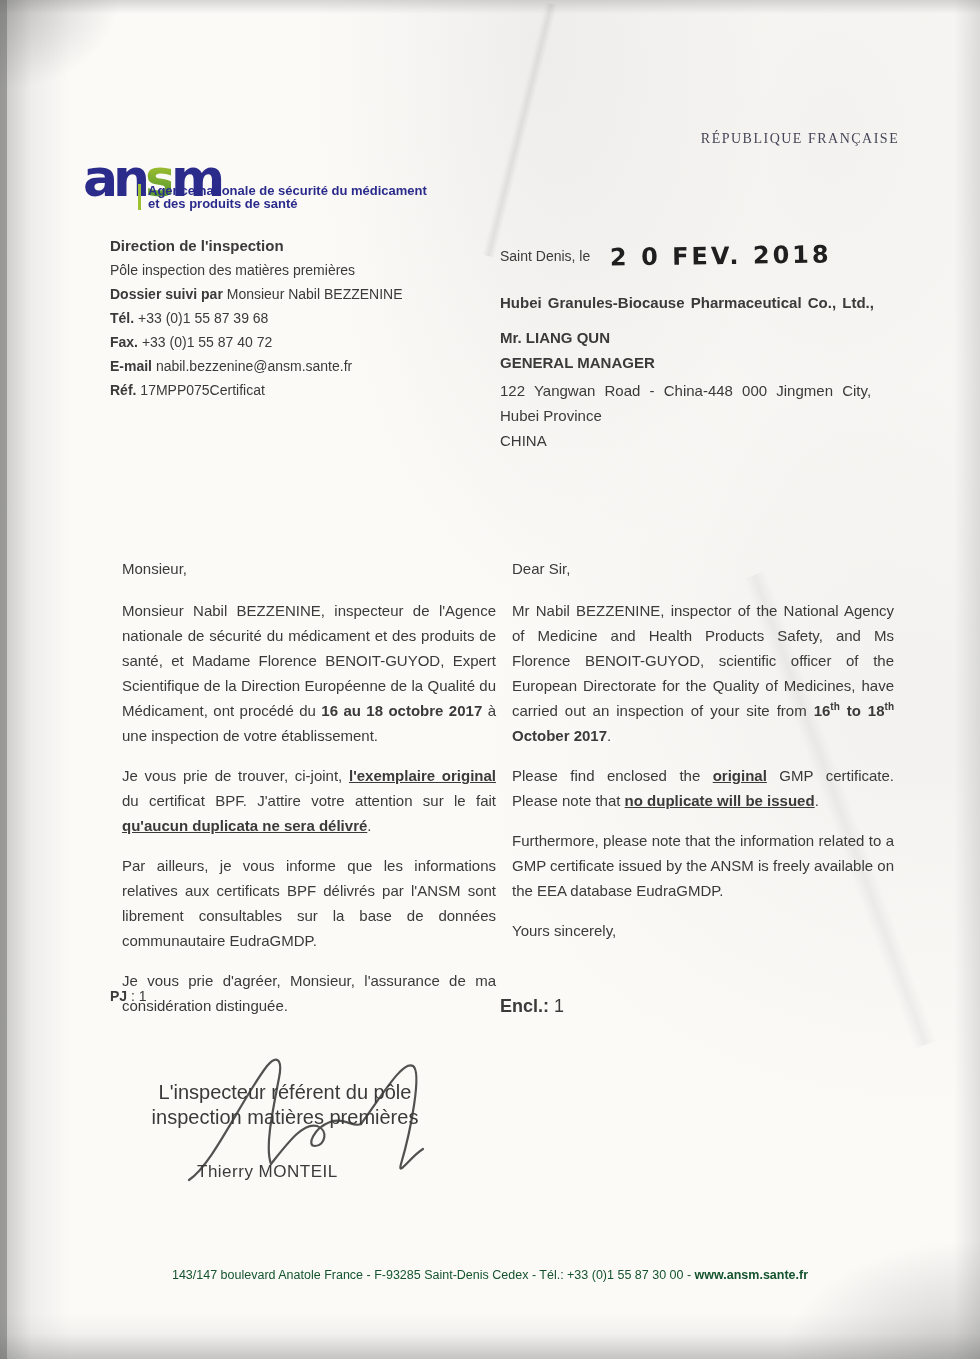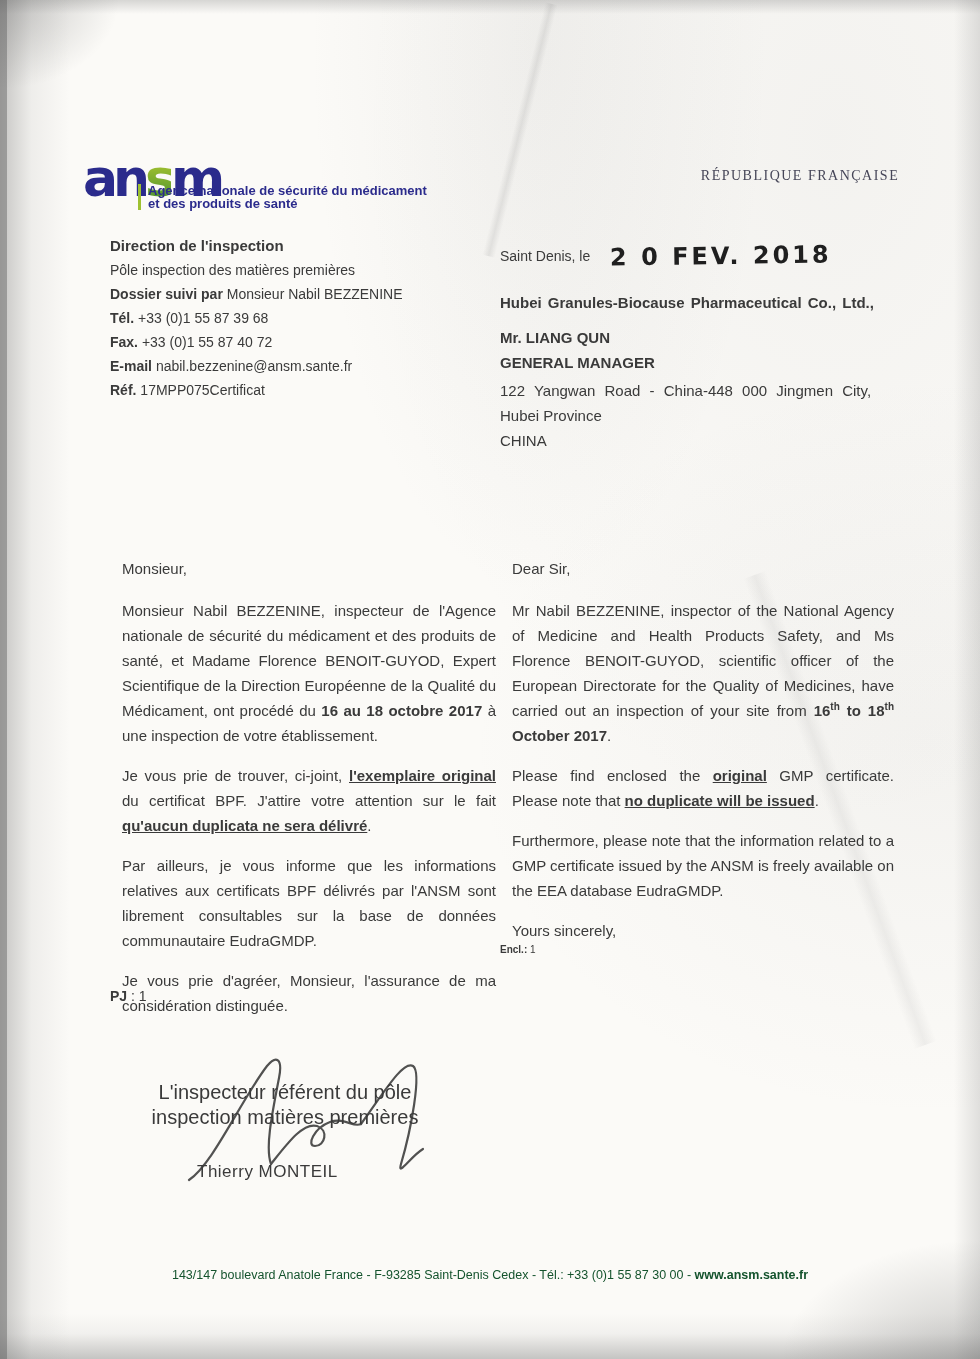--- a/index.html
+++ b/index.html
@@ -45,21 +45,21 @@
     background:linear-gradient(to bottom, #b9cd2f 10%, #4f9430 85%);
     -webkit-background-clip:text; background-clip:text; -webkit-text-fill-color:transparent;
   }
   .logo-tagline {
     position:absolute; left:138px; top:184px;
     border-left:3px solid #9ec131; padding-left:7px;
     font-size:13px; font-weight:bold; line-height:13px; color:#2b2b8c;
   }
   .republique {
     position:absolute; left:660px; top:131px; width:280px; text-align:center;
-    font-family:"Liberation Serif", serif; font-size:14px; letter-spacing:1.5px; color:#464658;margin-top:37px;
+    font-family:"Liberation Serif", serif; font-size:14px; letter-spacing:1.5px; color:#464658;
   }
 
   
   .sender { position:absolute; left:110px; top:234px; font-size:14px; }
   .sender .row { height:24px; line-height:24px; white-space:pre-wrap; }
   .sender .direction { font-weight:bold; font-size:15px; }
   .b { font-weight:bold; }
 
   
   .date-line { position:absolute; left:500px; top:248px; font-size:14px; }
@@ -76,21 +76,21 @@
   
   .col { position:absolute; top:556px; font-size:15px; line-height:25px;margin-left:12px; }
   .col-fr { left:110px; width:374px; }
   .col-en { left:500px; width:382px; }
   .col p { margin:0 0 15px 0; text-align:justify; white-space:pre-wrap; }
   .col p.salutation { text-align:left; margin-bottom:17px; }
   .bu { font-weight:bold; text-decoration:underline; }
   sup { font-size:10px; vertical-align:super; line-height:0; }
 
   .pj-line  { position:absolute; left:110px; top:988px; font-size:14px; white-space:pre-wrap; }
-  .encl-line{ position:absolute; left:500px; top:944px; font-size:10px; white-space:pre-wrap; }
+  .encl-line{ position:absolute; left:500px; top:996px; font-size:18px; white-space:pre-wrap; }
 
   
   .sig-title { position:absolute; left:150px; top:1080px; width:270px; text-align:center;
     font-size:20px; line-height:25px; }
   .sig-svg { position:absolute; left:175px; top:1052px; width:250px; height:140px; }
   .sig-name { position:absolute; left:197px; top:1162px; font-size:17px; letter-spacing:.5px; }
 
   
   .footer {
     position:absolute; left:0; top:1268px; width:100%; text-align:center;

